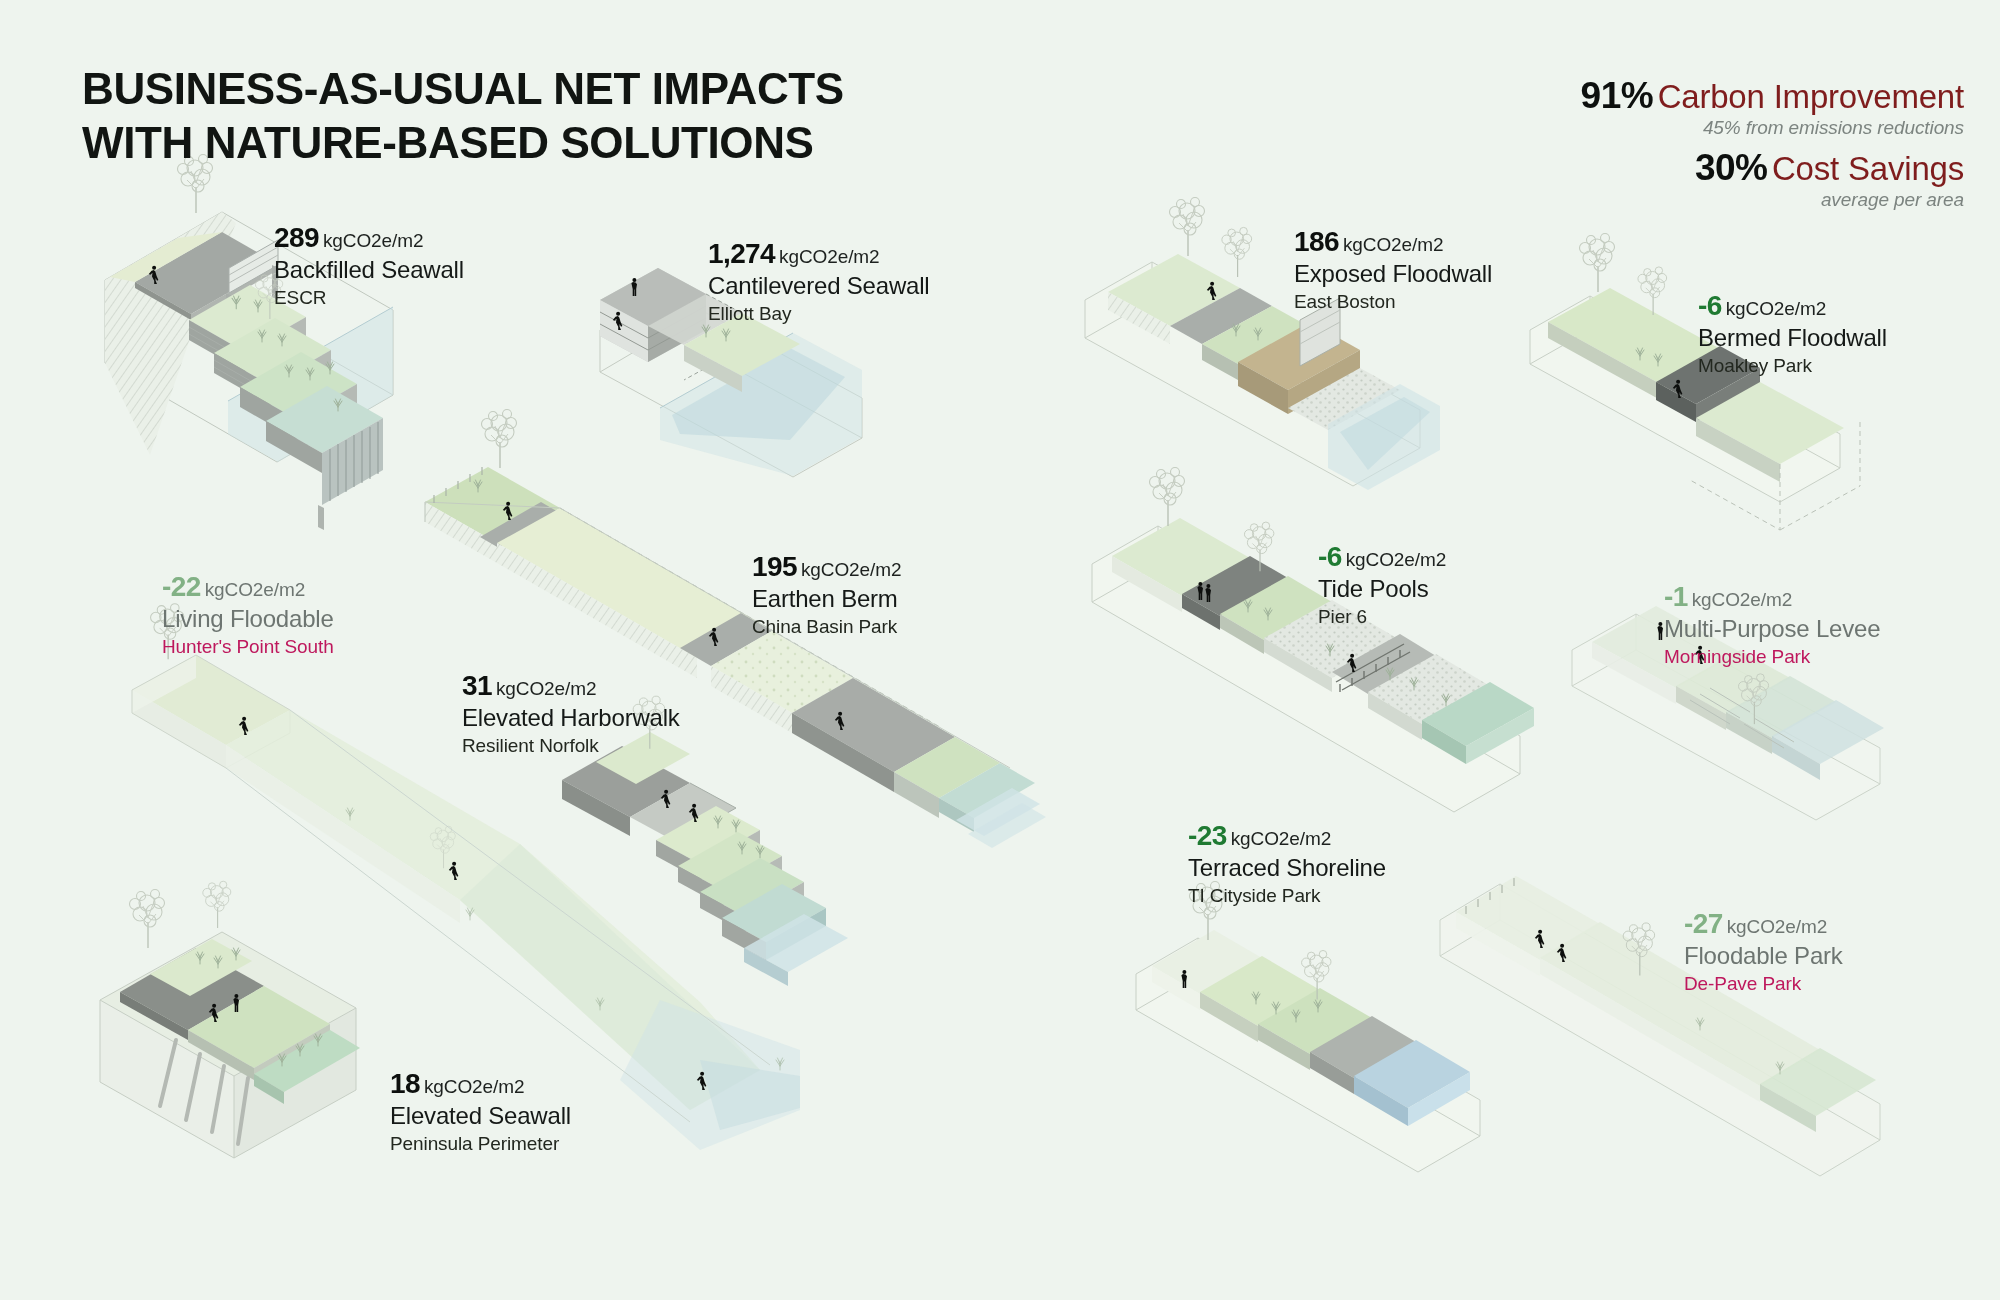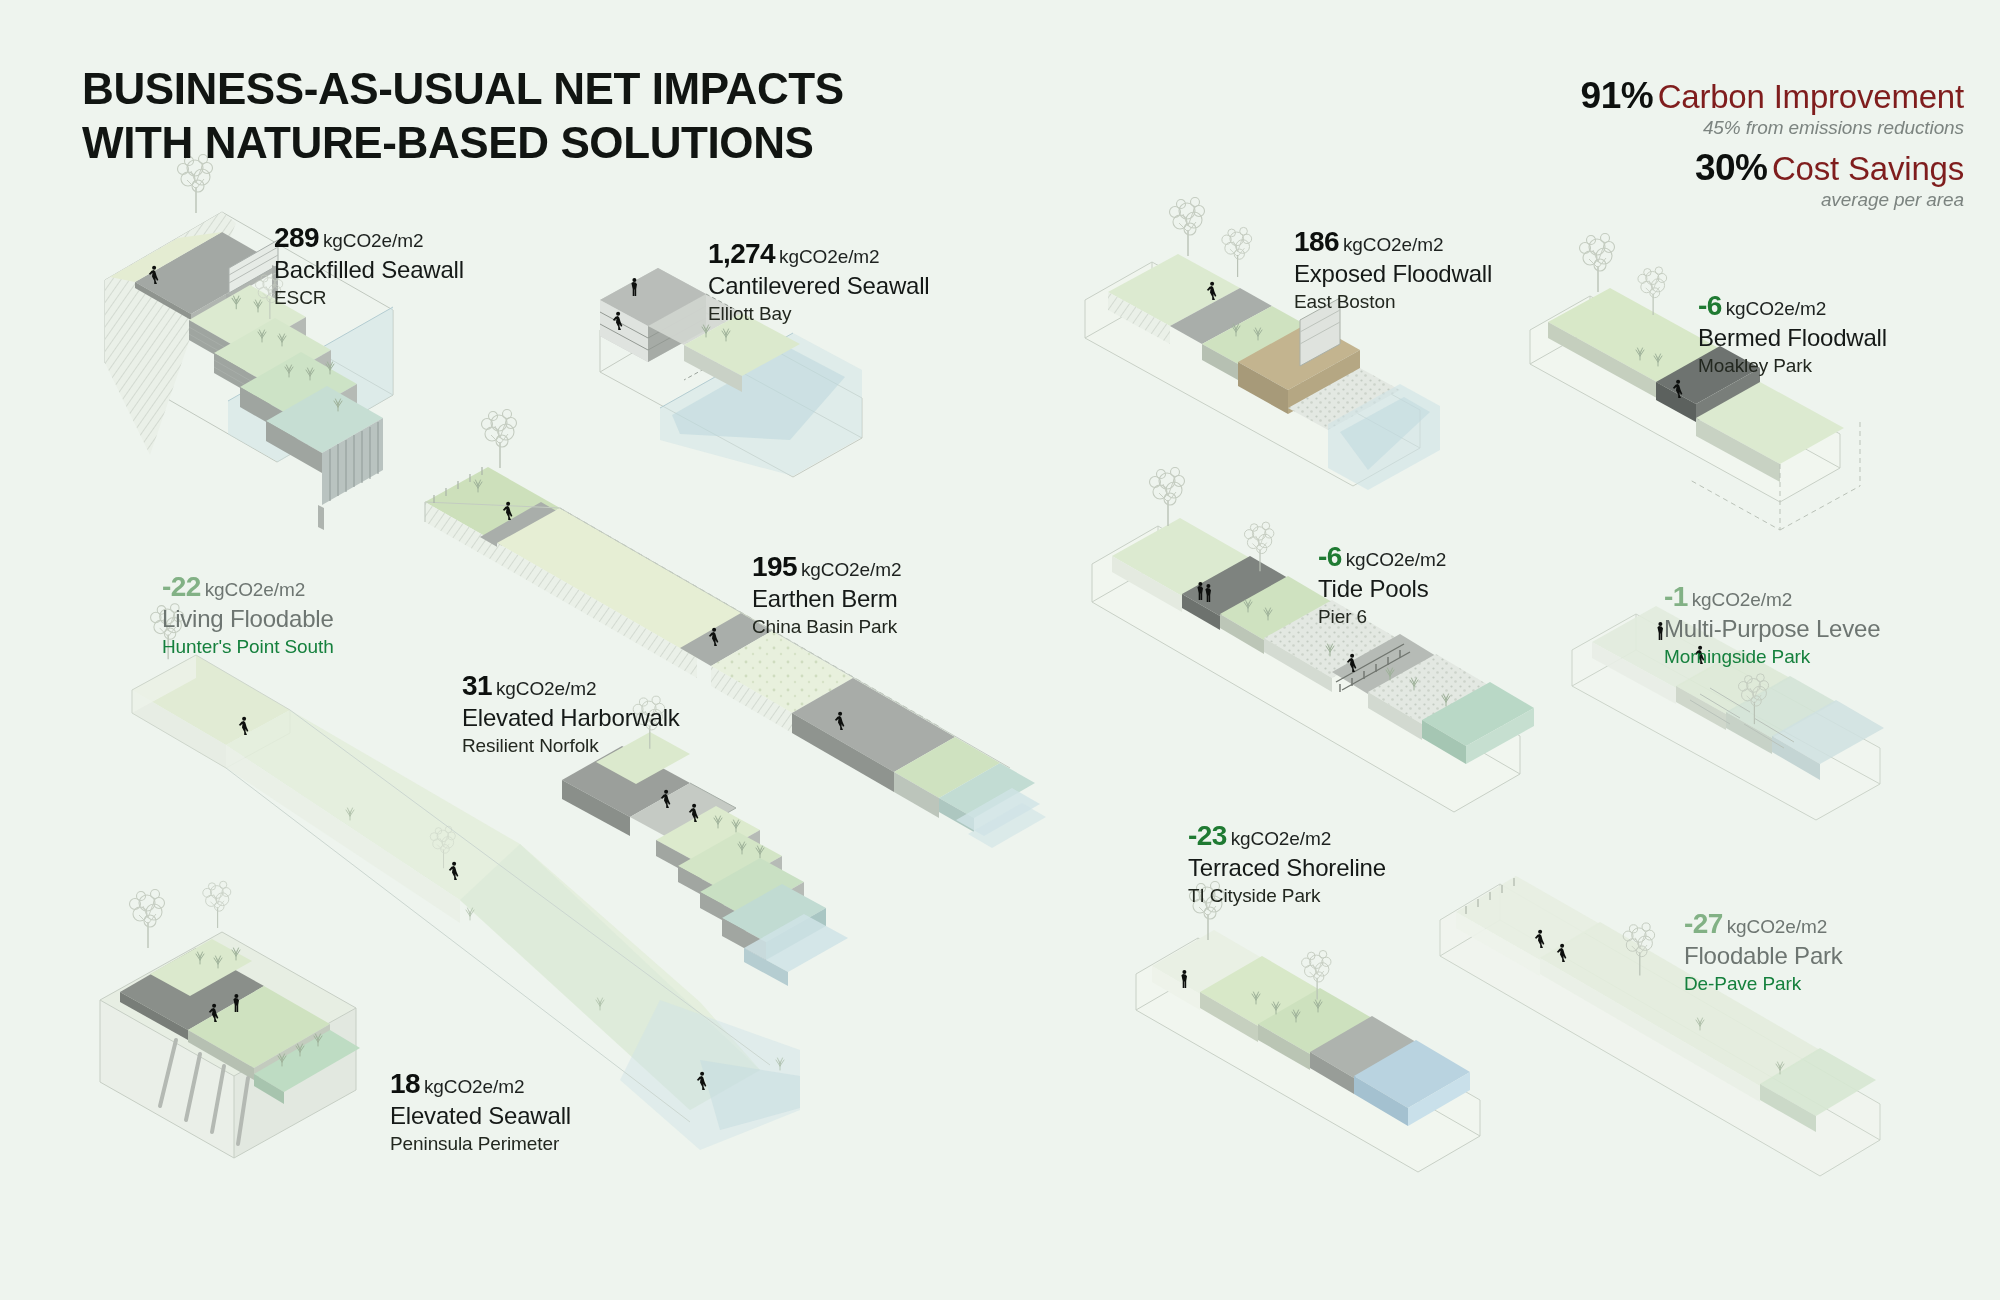--- a/index.html
+++ b/index.html
@@ -104,21 +104,21 @@
   .tone-dark .loc  { color: #22271f; }
   
   .tone-green .val { color: #1f7a32; }
   .tone-green .unit { color: #1d211f; }
   .tone-green .name { color: #151917; }
   .tone-green .loc  { color: #22271f; }
   
   .tone-muted .val { color: #82b185; }
   .tone-muted .unit { color: #6e7672; }
   .tone-muted .name { color: #6d7571; }
-  .tone-muted .loc  { color: #15803d; }
+  .tone-muted .loc  { color: #be185d; }
 
   svg { display: block; }
   .scene { position: absolute; }
 </style>
 </head>
 <body>
 
 <div id="canvas">
 
   <svg class="scene" style="left:0;top:0;" width="2000" height="1300" viewBox="0 0 2000 1300">

